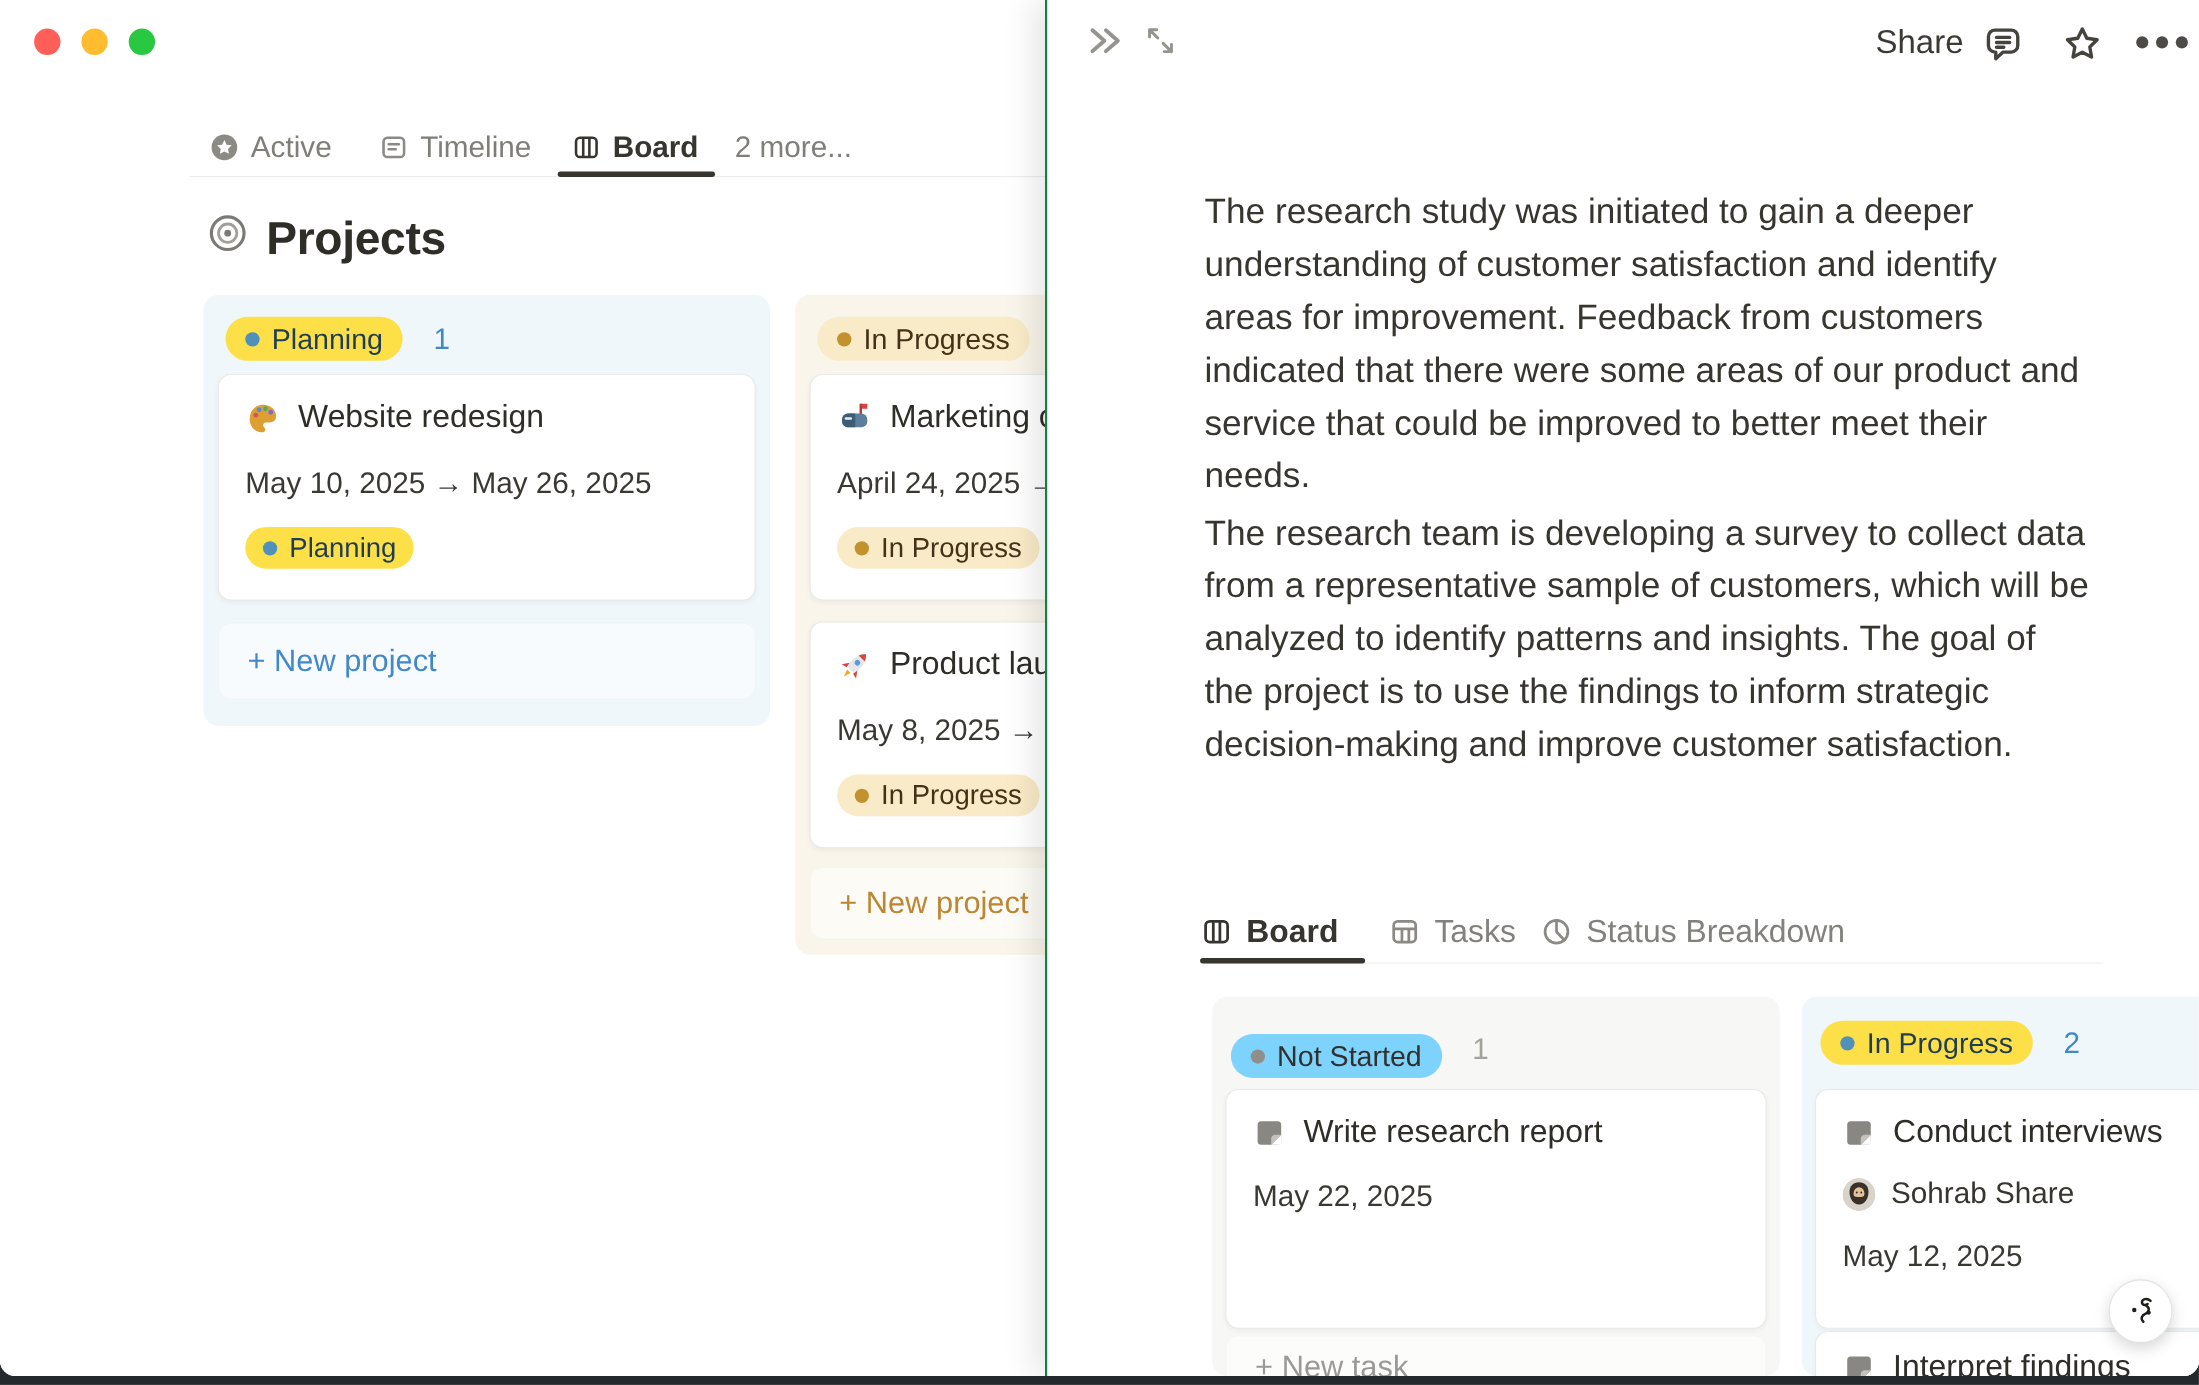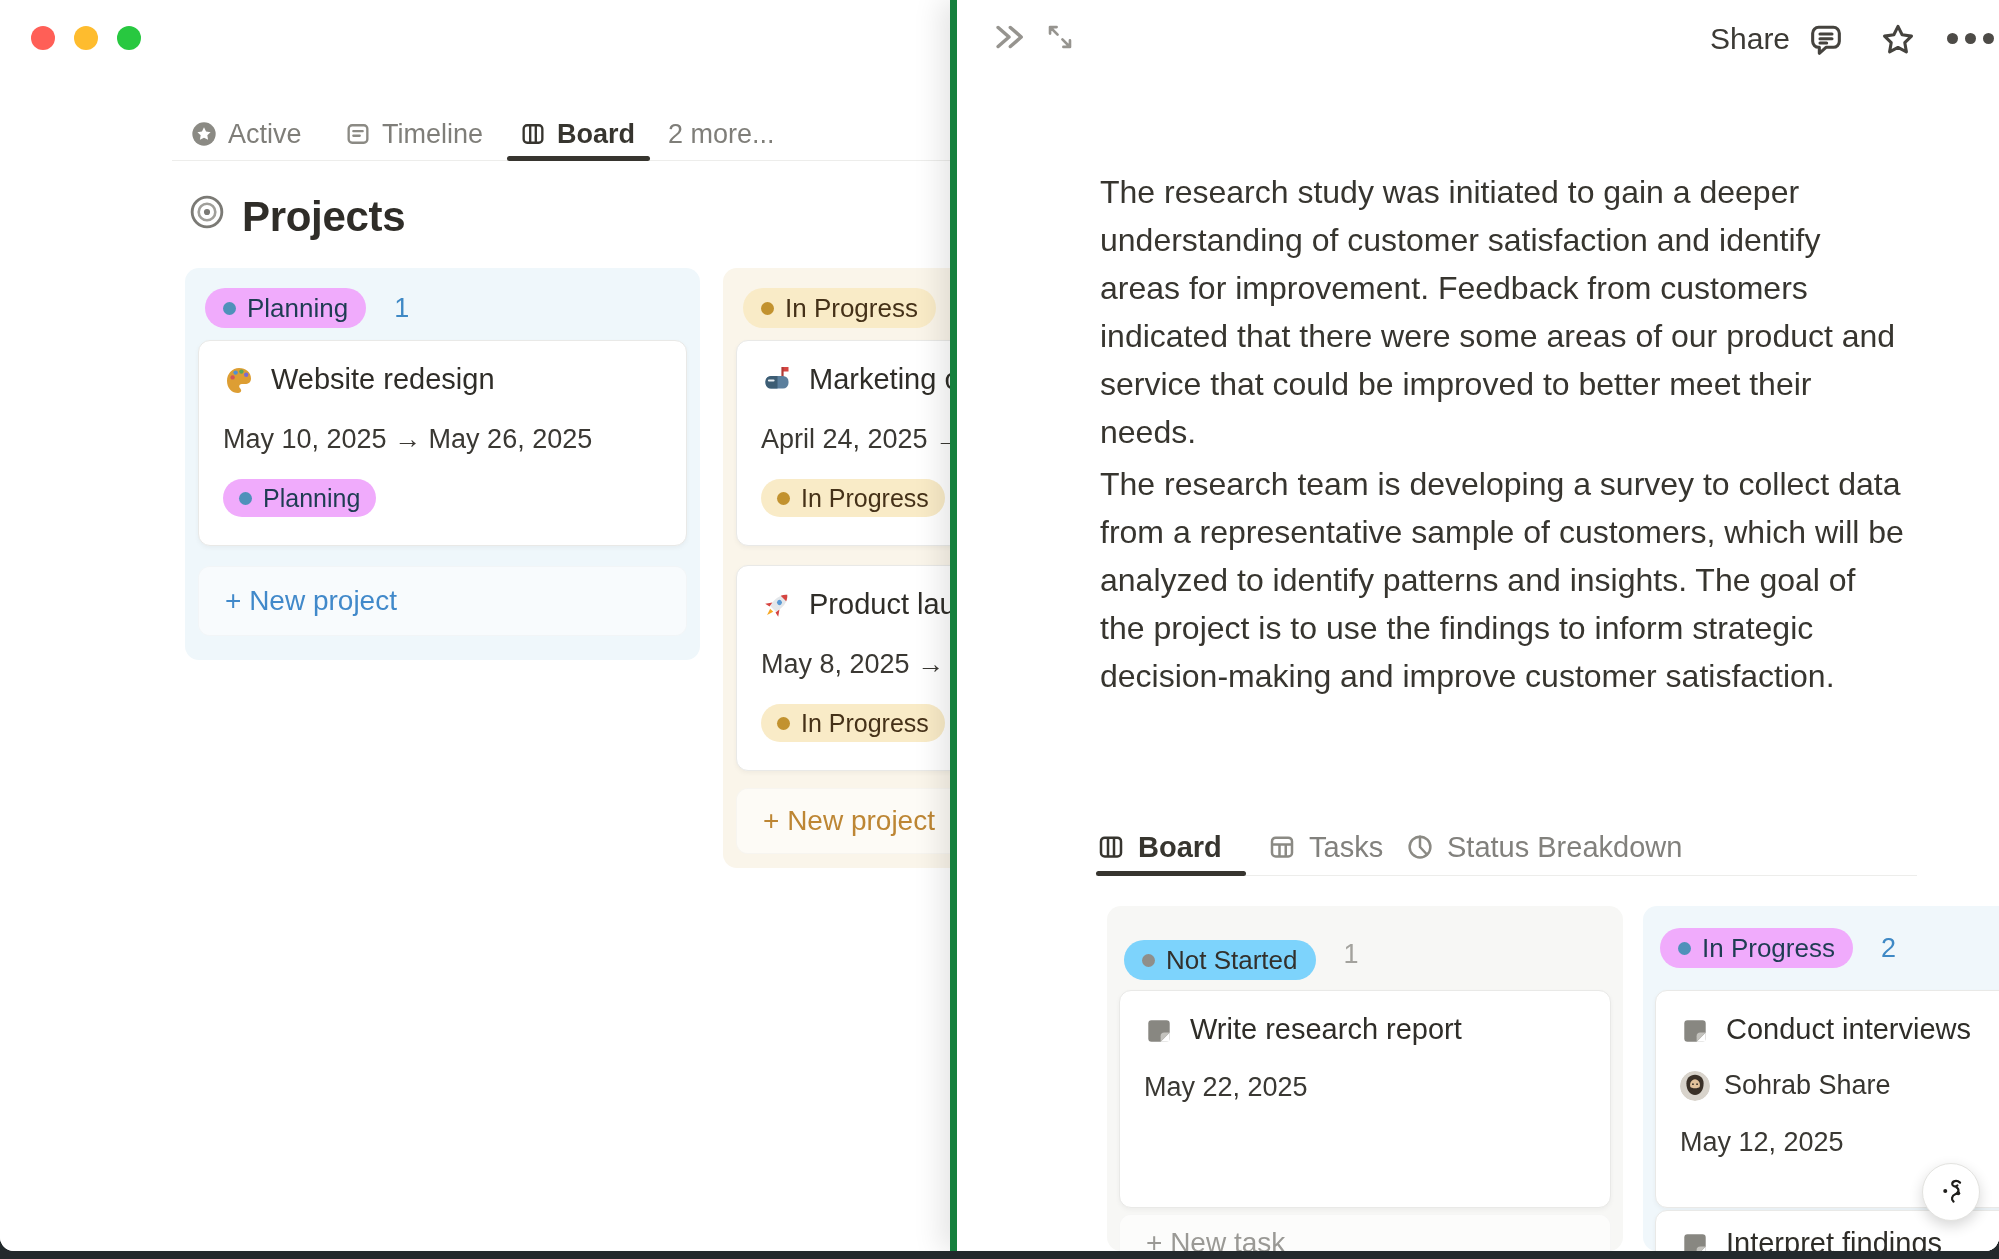--- a/index.html
+++ b/index.html
@@ -10,21 +10,21 @@
     font-family: "Liberation Sans", sans-serif;
     color: #37352f;
     overflow: hidden;
   }
   .window {
     position: absolute; left:0; top:0; width:1999px; height:1251px;
     border-radius: 0 0 14px 14px; overflow: hidden; background:#fff;
   }
   .pane { position:absolute; top:0; height:1251px; background:#fff; overflow:hidden; }
   .left-pane { left:0; width:950px; }
-  .right-pane { left:950px; width:1049px; border-left:7px solid #15803d;
+  .right-pane { left:950px; width:1049px; border-left:2px solid #15803d;
     box-shadow: -10px 0 26px rgba(0,0,0,.10); }
 
   
   .tl { position:absolute; width:24px; height:24px; border-radius:50%; top:26px; }
   .tl.red    { left:31px;  background:#ff5f57; }
   .tl.yellow { left:74px;  background:#febc2e; }
   .tl.green  { left:117px; background:#28c840; }
 
   
   .ltabs { position:absolute; top:112px; left:0; width:950px; height:44px; }
@@ -42,29 +42,29 @@
   .db-title-row { position:absolute; top:193px; left:188px; display:flex; gap:16px; }
   .db-title { font-size:42px; font-weight:700; color:#2f2d28; letter-spacing:-.3px; }
 
   
   .col { position:absolute; border-radius:14px; }
   .col-header { position:absolute; display:flex; align-items:center; gap:28px; }
   .pill { display:inline-flex; align-items:center; gap:11px; border-radius:999px;
           height:40px; padding:0 18px; font-size:26px; font-weight:500; white-space:nowrap; }
   .pill .dot { width:13px; height:13px; border-radius:50%; flex:none; }
   .pill.sm { height:38px; font-size:25px; padding:0 16px; }
-  .pill.blue  { background:#f0abfc; color:#1e3c52; }  .pill.blue .dot  { background:#4f91ba; }
+  .pill.blue  { background:#fde047; color:#1e3c52; }  .pill.blue .dot  { background:#4f91ba; }
   .pill.amber { background:#f9ebc7; color:#453118; }  .pill.amber .dot { background:#c2922f; }
   .pill.gray  { background:#7dd3fc; color:#32302c;margin-top:12px; }  .pill.gray .dot  { background:#8f8e8a; }
   .count { font-size:27px; font-weight:500; }
   .count.blue { color:#3f89c5; } .count.gray { color:#a3a29d; }
 
   .card { position:absolute; background:#fff; border:1px solid #e9e9e7; border-radius:12px;
           box-shadow:0 2px 5px rgba(15,15,15,.045); padding:22px 24px; overflow:hidden; }
-  .card-title-row { display:flex; align-items:flex-end; gap:16px; white-space:nowrap; }
+  .card-title-row { display:flex; align-items:center; gap:16px; white-space:nowrap; }
   .card-title { font-size:29px; font-weight:500; color:#2f2d28; }
   .card-dates { margin-top:28px; font-size:27px; color:#3a3833; white-space:nowrap; }
   .card-tagrow { margin-top:24px; }
   .person-row { display:flex; align-items:center; gap:14px; margin-top:24px; white-space:nowrap; }
   .person-name { font-size:27px; color:#373530; }
   .card-date { margin-top:26px; font-size:27px; color:#3a3833; white-space:nowrap; }
   .avatar { width:30px; height:30px; border-radius:50%; overflow:hidden; flex:none; }
 
   .newbtn { position:absolute; display:flex; align-items:center; border-radius:12px;
             padding-left:26px; font-size:28px; font-weight:500; white-space:nowrap;

